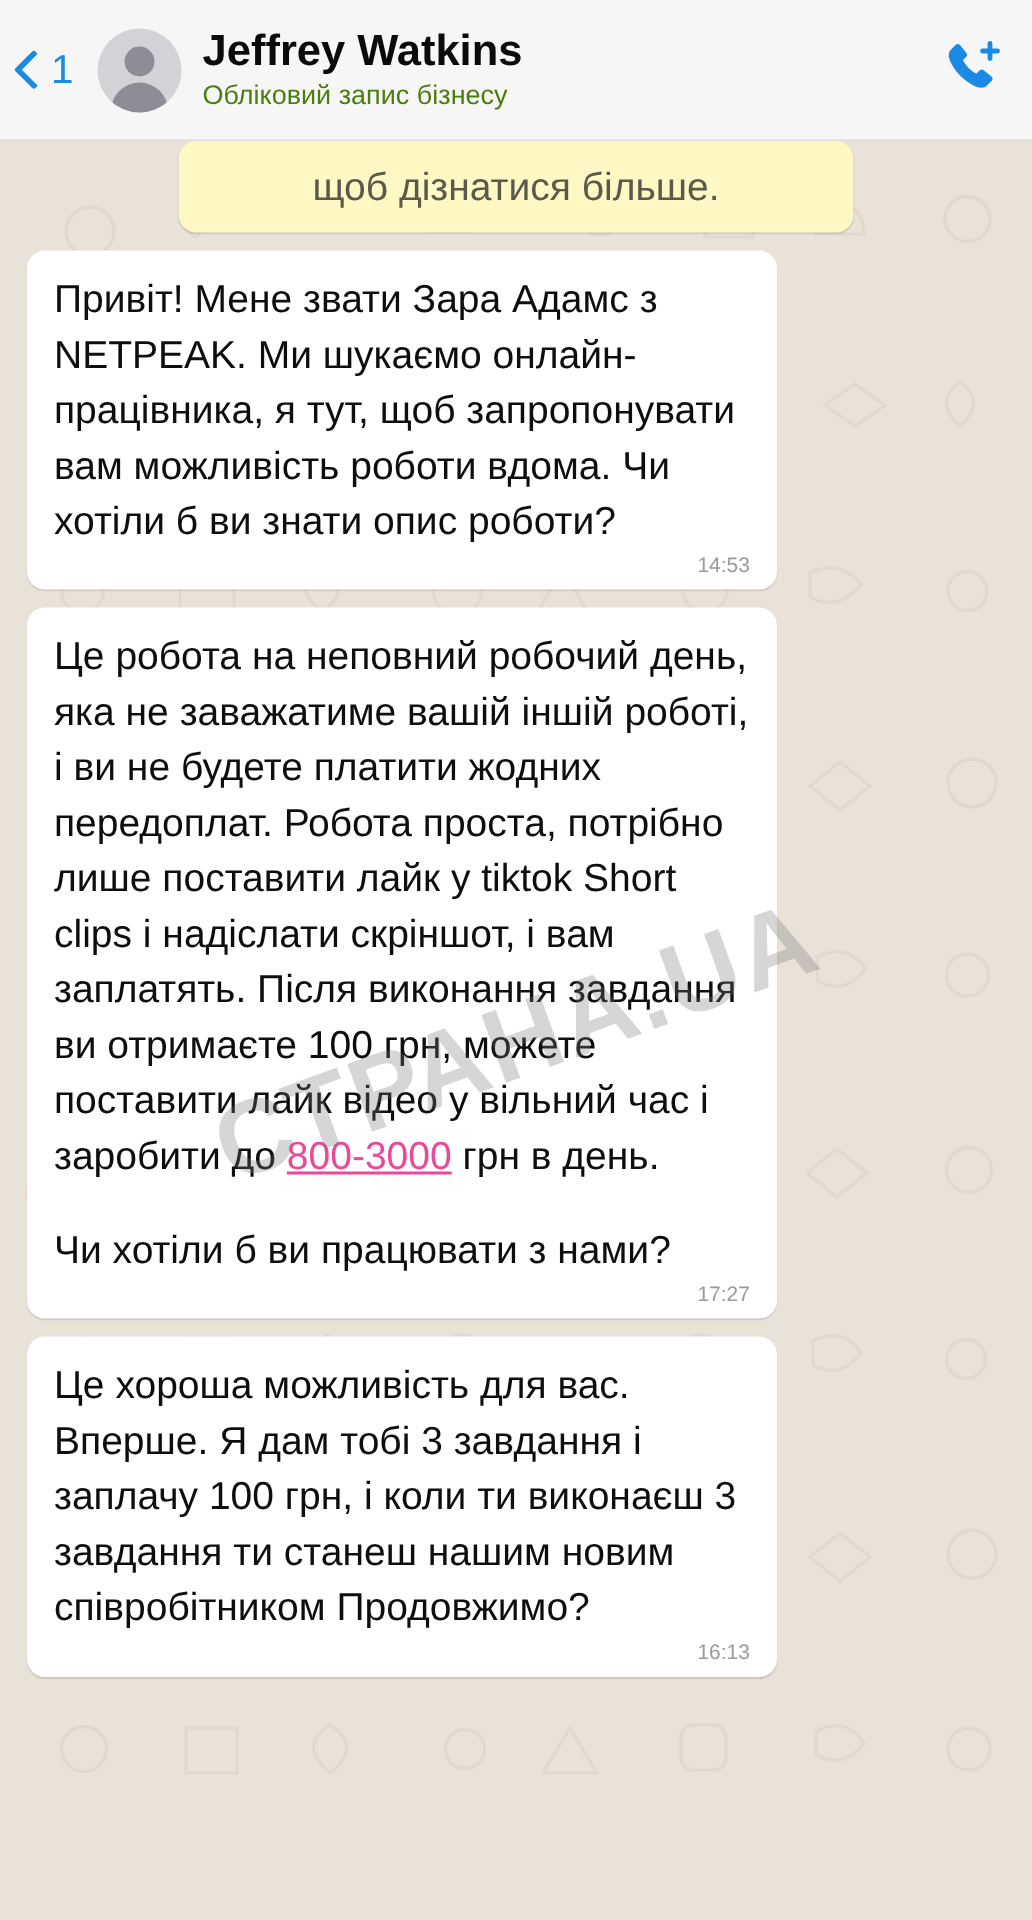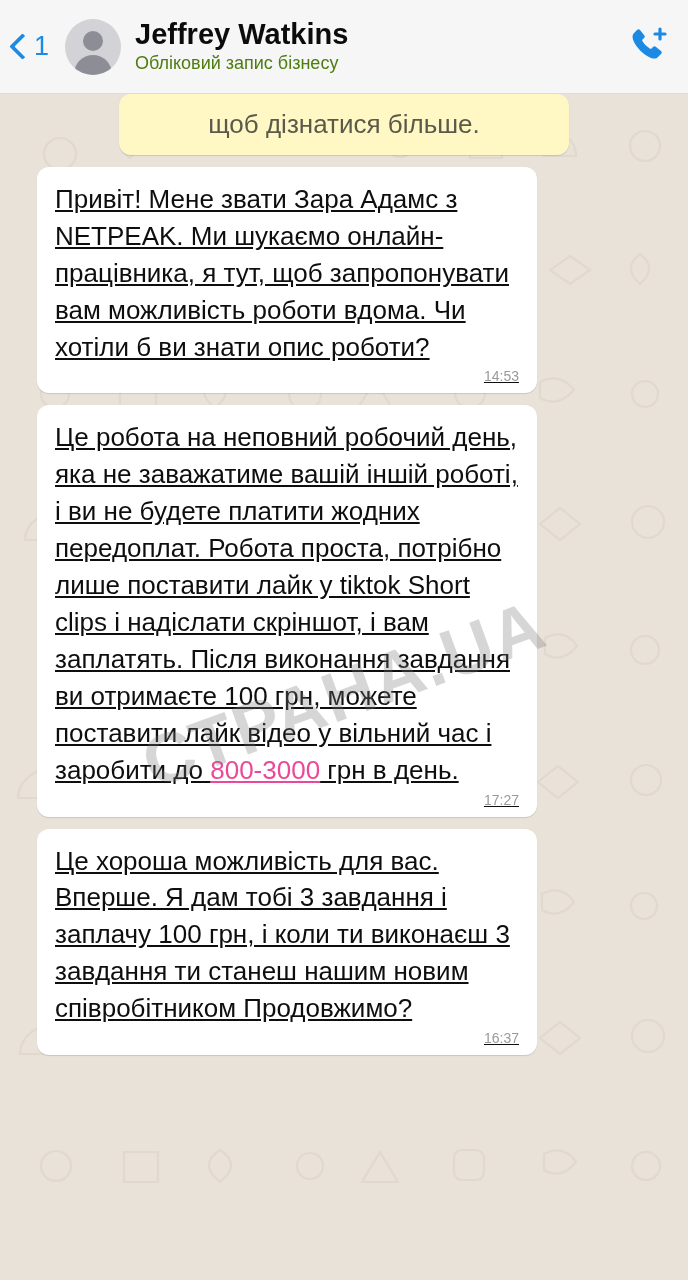--- a/index.html
+++ b/index.html
@@ -140,21 +140,21 @@
     background: #ffffff;
     border-radius: 12px;
     padding: 14px 18px 10px 18px;
     margin-bottom: 12px;
     box-shadow: 0 1px 1px rgba(0,0,0,0.13);
     font-size: 26px;
     line-height: 1.42;
     color: #0e0e0e;
     word-wrap: break-word;
   }
-  .bubble.left { margin-left: 23px; text-decoration: underline; }
+  .bubble.left { margin-left: 4px; }
   .bubble.system {
     background: #fff8c4;
     max-width: 450px;
     margin: 0 auto 12px auto;
     text-align: center;
     color: #5b5a4a;
     padding: 12px 16px;
   }
   .bubble p { margin: 0; }
   .bubble p + p { margin-top: 26px; }
@@ -310,25 +310,26 @@
         <p>щоб дізнатися більше.</p>
       </div>
 
       <div class="bubble left">
         <p>Привіт! Мене звати Зара Адамс з NETPEAK. Ми шукаємо онлайн-працівника, я тут, щоб запропонувати вам можливість роботи вдома. Чи хотіли б ви знати опис роботи?</p>
         <span class="meta">14:53</span>
       </div>
 
       <div class="bubble left">
         <p><span>Це робота на неповний робочий день, яка не заважатиме вашій іншій роботі, і ви не будете платити жодних передоплат. Робота проста, потрібно лише поставити лайк у tiktok Short clips і надіслати скріншот, і вам заплатять. Після виконання завдання ви отримаєте 100 грн, можете поставити лайк відео у вільний час і заробити до </span><a class="link" href="#">800-3000</a><span> грн в день.</span></p>
+        <p>Чи хотіли б ви працювати з нами?</p>
         <span class="meta">17:27</span>
       </div>
 
       <div class="bubble left">
         <p>Це хороша можливість для вас. Вперше. Я дам тобі 3 завдання і заплачу 100 грн, і коли ти виконаєш 3 завдання ти станеш нашим новим співробітником Продовжимо?</p>
-        <span class="meta">16:37</span>
+        <span class="meta">16:13</span>
       </div>
 
     </div>
 
     <div class="watermark">СТРАНА.UA</div>
   </div>
 </div>
 
 </body></html>

